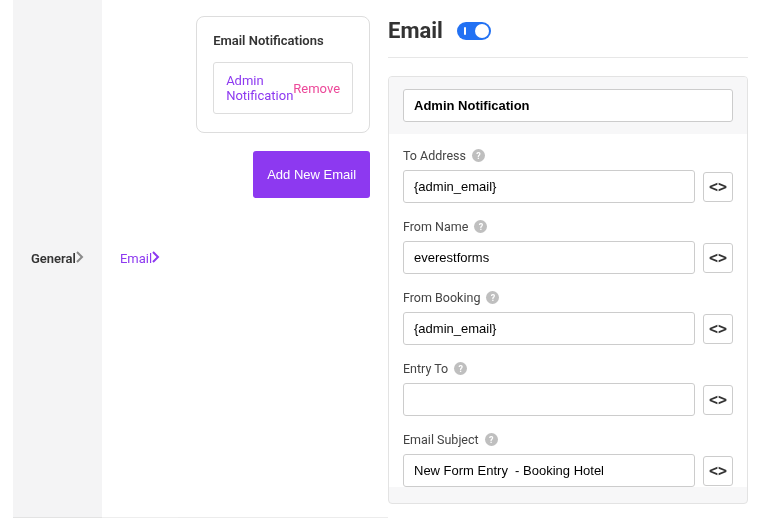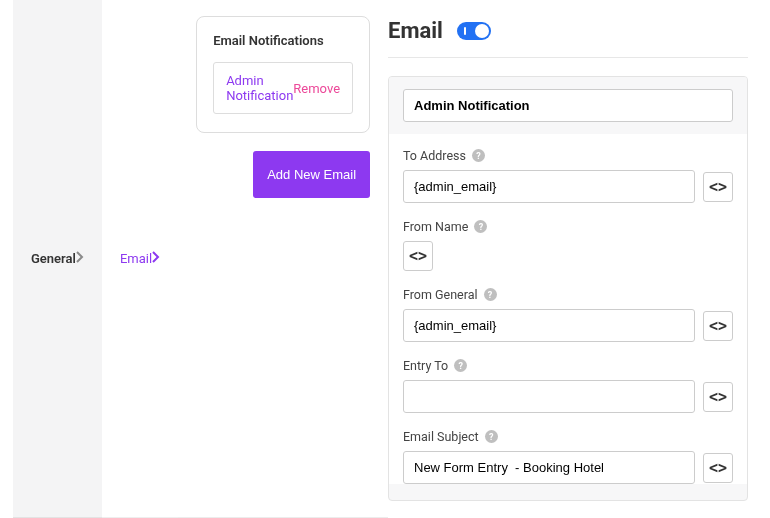--- a/index.html
+++ b/index.html
@@ -99,27 +99,28 @@
             <div class="sq-btn">&lt;&gt;</div>
           </div>
         </div>
 
         <div class="field">
           <div class="label-row">
             <span>From Name</span>
             <span class="help">?</span>
           </div>
           <div class="input-row">
+            <input class="text-input" value="everestforms" style="">
             <div class="sq-btn">&lt;&gt;</div>
           </div>
         </div>
 
         <div class="field">
           <div class="label-row">
-            <span>From General</span>
+            <span>From Booking</span>
             <span class="help">?</span>
           </div>
           <div class="input-row">
             <input class="text-input" value="{admin_email}" style="">
             <div class="sq-btn">&lt;&gt;</div>
           </div>
         </div>
 
         <div class="field">
           <div class="label-row">

